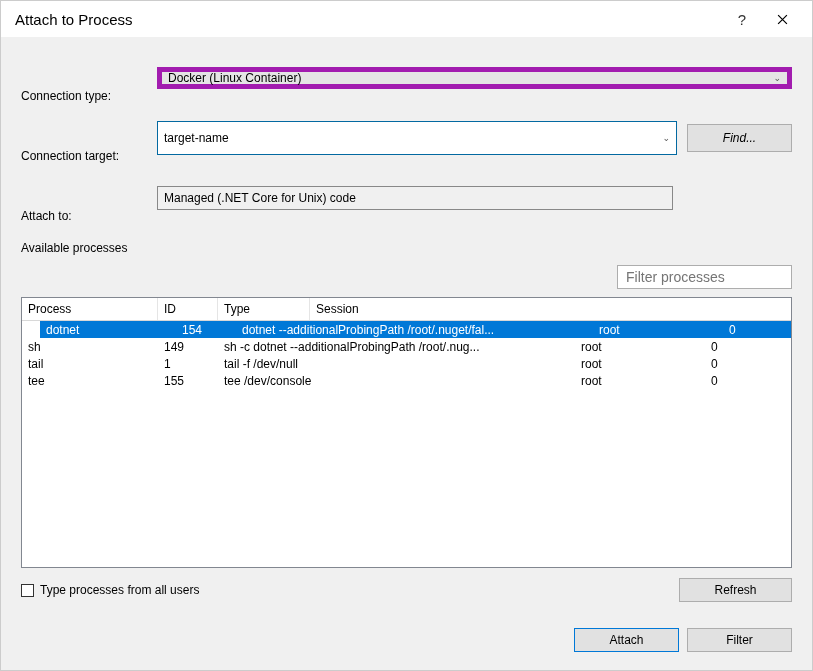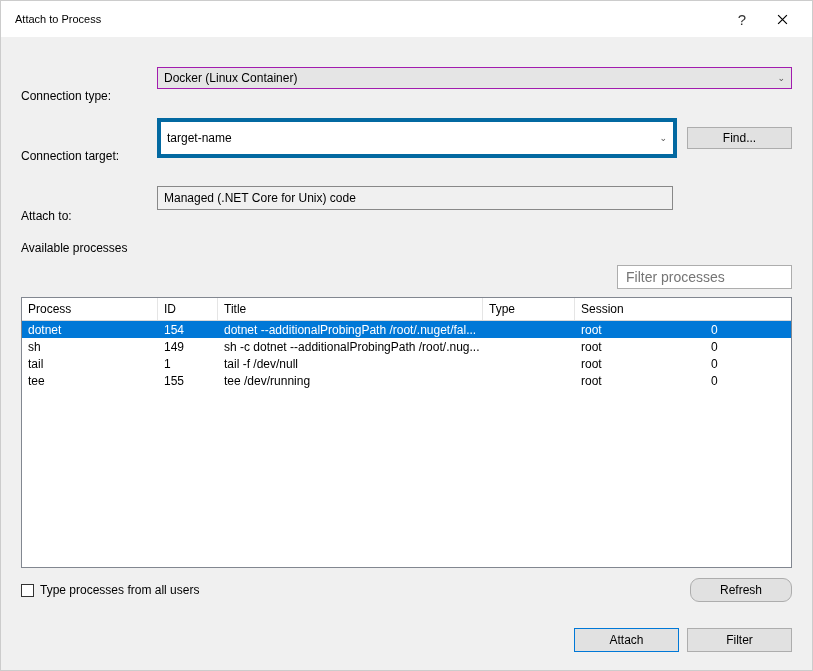--- a/index.html
+++ b/index.html
@@ -20,21 +20,21 @@
   }
   .titlebar {
     height: 36px;
     display: flex;
     align-items: center;
     padding: 0 10px 0 14px;
     background: #fff;
   }
   .titlebar-title {
     flex: 1;
-    font-size: 11px;
+    font-size: 15px;
   }
   .titlebar-btn {
     width: 40px;
     height: 30px;
     display: flex;
     align-items: center;
     justify-content: center;
     font-size: 14px;
     color: #333;
     cursor: default;
@@ -54,37 +54,37 @@
   }
   .row-label {
     width: 136px;
     font-size: 12px;
     margin-top: 36px;
   }
   .dropdown {
     flex: 1;
     height: 22px;
     background: #e5e5e5;
-    border: 1px solid #a21caf;
+    border: 5px solid #a21caf;
     display: flex;
     align-items: center;
     padding: 0 6px;
     font-size: 12px;
     position: relative;
   }
   .dropdown .chev {
     margin-left: auto;
     font-size: 9px;
     color: #555;
   }
   .combo {
     flex: 1;
     height: 22px;
     background: #fff;
-    border: 4px solid #0369a1;
+    border: 1px solid #0369a1;
     display: flex;
     align-items: center;
     padding: 16px 6px;
     font-size: 12px;
     position: relative;
   }
   .combo .chev {
     margin-left: auto;
     font-size: 9px;
     color: #555;
@@ -96,21 +96,22 @@
     display: flex;
     align-items: center;
     justify-content: center;
     font-size: 12px;
     padding: 0 10px;
     cursor: default;
   }
   .find-btn {
     width: 105px;
     margin-left: 10px;
-    height: 22px;
+    height: 28px;
+    font-style: italic;
   }
   .info-group {
     border: 1px solid #d8d8d8;
     padding: 8px 10px 30px 10px;
     margin: 2px 0 16px 0;
     position: relative;
   }
   .info-group-title {
     position: absolute;
     top: -9px;
@@ -209,20 +210,21 @@
     overflow: auto;
   }
   .tr {
     display: flex;
     height: 17px;
     align-items: center;
   }
   .tr.selected {
     background: #0078d7;
     color: #fff;
+    margin-left: 18px;
   }
   .td {
     padding: 0 6px;
     font-size: 12px;
     white-space: nowrap;
     overflow: hidden;
   }
   .bottom-row {
     display: flex;
     align-items: center;
@@ -233,21 +235,21 @@
     align-items: center;
     gap: 6px;
   }
   .checkbox-box {
     width: 13px;
     height: 13px;
     background: #fff;
     border: 1px solid #333;
   }
   .spacer { flex: 1; }
-  .refresh-btn { width: 102px; border-radius: 9px; }
+  .refresh-btn { width: 113px; }
   .footer {
     display: flex;
     justify-content: flex-end;
     gap: 8px;
     padding: 12px 20px 18px 20px;
   }
   .footer .btn { width: 105px; height: 24px; }
   .footer .btn.primary { border: 1px solid #0078d7; }
 </style>
 </head>
@@ -302,21 +304,20 @@
             </svg>
         </span>
         <span class="drop-arrow">▾</span>
       </div>
     </div>
 
     <div class="table-container">
       <div class="table-header">
         <div class="th col-process">Process</div>
         <div class="th col-id">ID</div>
-        <div class="th col-title">Title</div>
         <div class="th col-type">Type</div>
         <div class="th col-session">Session</div>
       </div>
       <div class="table-body" id="table-body">
           <div class="tr selected">
             <div class="td col-process">dotnet</div>
             <div class="td col-id">154</div>
             <div class="td col-title">dotnet --additionalProbingPath /root/.nuget/fal...</div>
             <div class="td col-type"></div>
             <div class="td col-user">root</div>
@@ -334,21 +335,21 @@
             <div class="td col-process">tail</div>
             <div class="td col-id">1</div>
             <div class="td col-title">tail -f /dev/null</div>
             <div class="td col-type"></div>
             <div class="td col-user">root</div>
             <div class="td col-session">0</div>
           </div>
           <div class="tr">
             <div class="td col-process">tee</div>
             <div class="td col-id">155</div>
-            <div class="td col-title">tee /dev/running</div>
+            <div class="td col-title">tee /dev/console</div>
             <div class="td col-type"></div>
             <div class="td col-user">root</div>
             <div class="td col-session">0</div>
           </div>
         </div>
     </div>
 
     <div class="bottom-row">
       <label class="checkbox">
         <span class="checkbox-box"></span>

